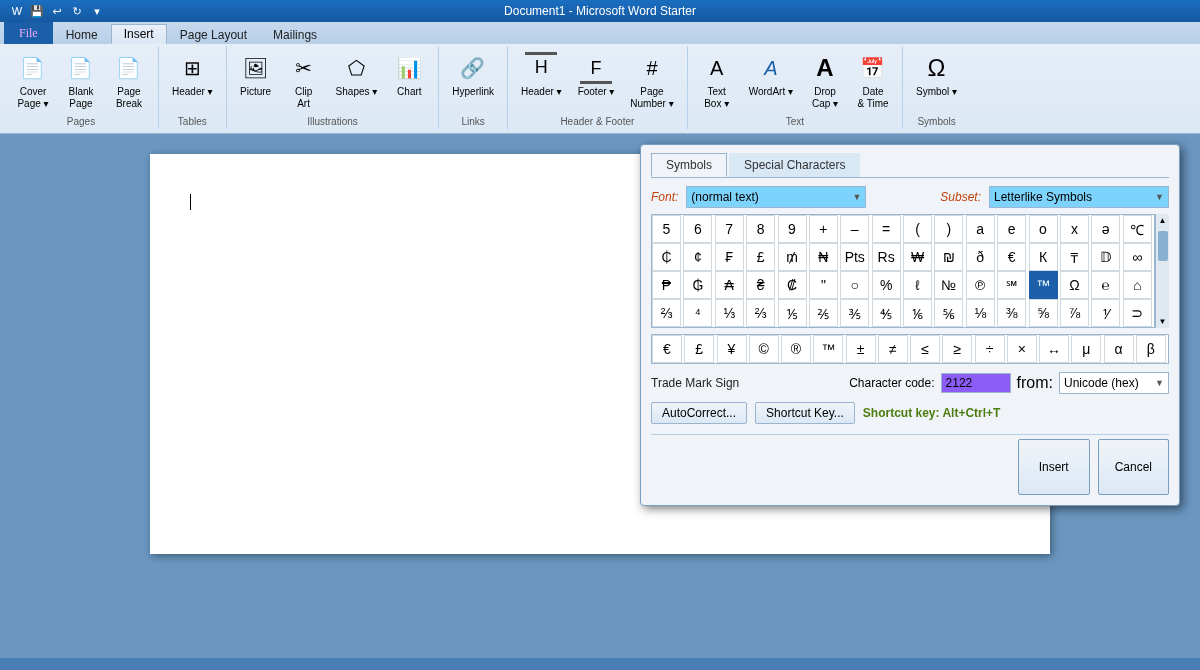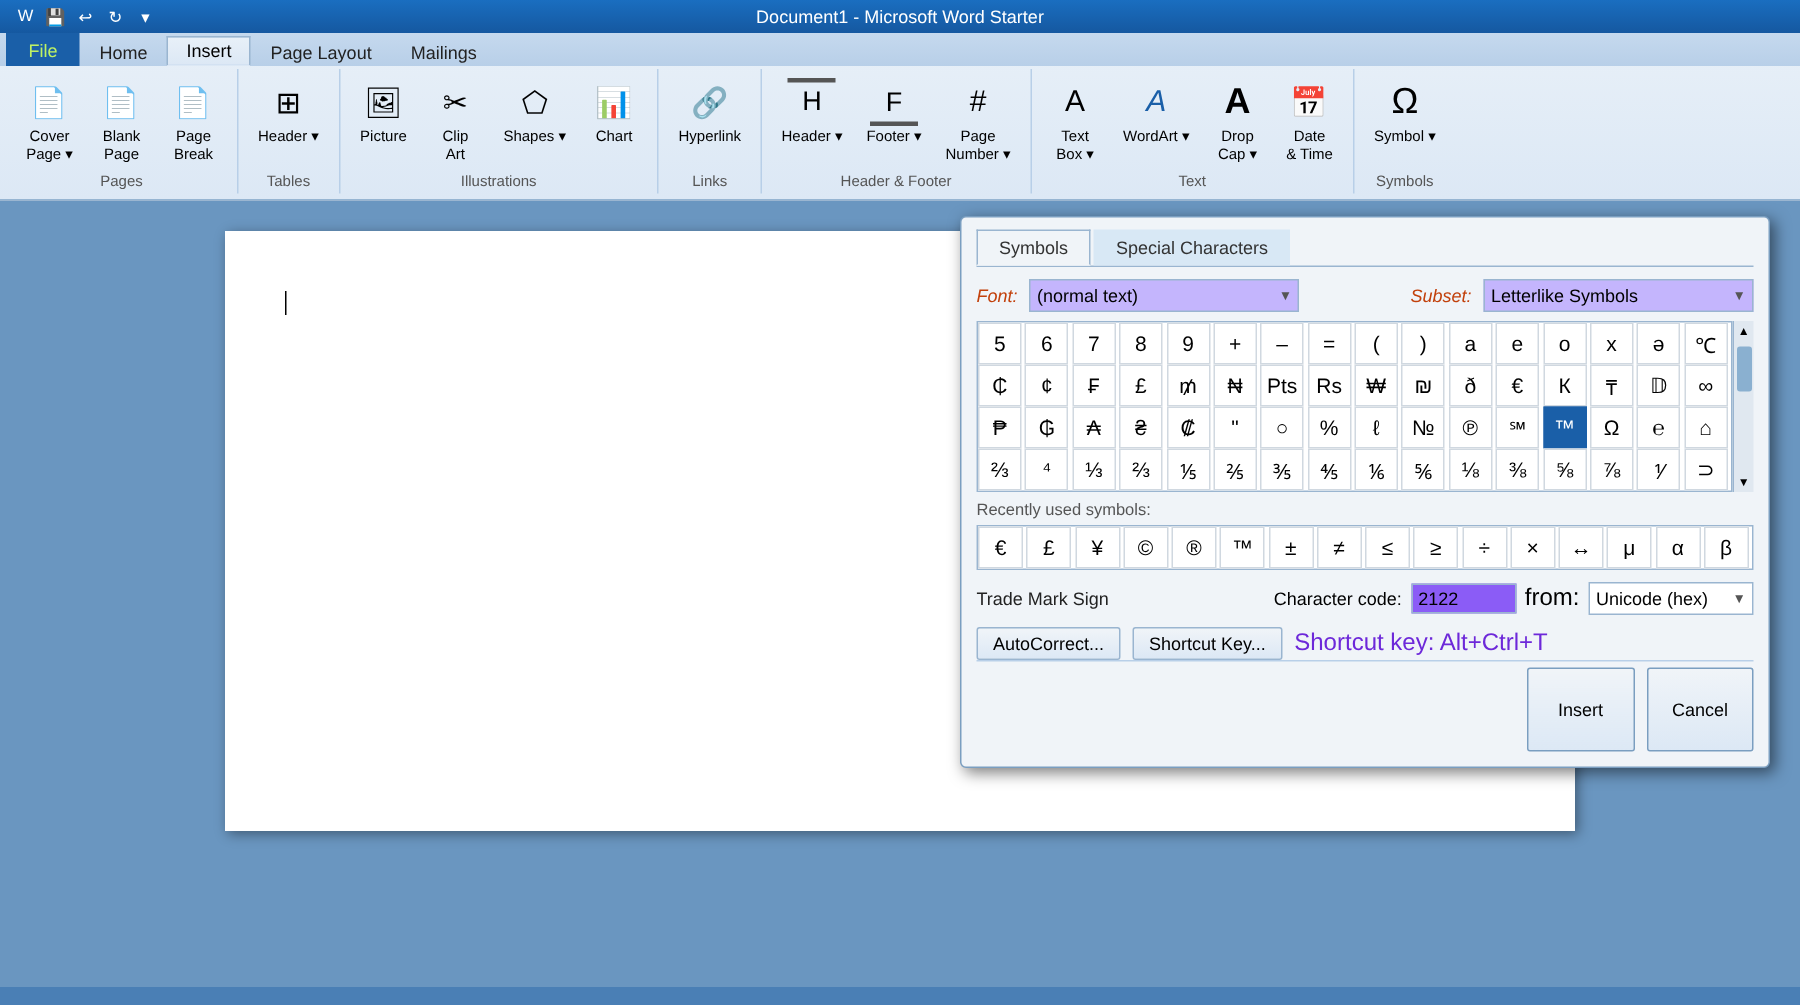--- a/index.html
+++ b/index.html
@@ -48,24 +48,25 @@
       color: #222;
     }
     .ribbon-tab.active {
       background: linear-gradient(to bottom, #e8f0f8, #dce8f5);
       border-color: #9ab5d0;
       border-bottom: 1px solid #dce8f5;
       color: #000;
     }
     .ribbon-tab.file-tab {
       background: #1a5fa8;
-      color: #bef264;
+      color: #f0abfc;
       border-radius: 0;
       padding: 3px 14px;
       height: 22px;
+      font-family: Liberation Serif, serif;
     }
     .ribbon-content {
       display: flex;
       padding: 2px 4px 4px 4px;
       gap: 0;
       align-items: stretch;
       min-height: 80px;
     }
     .ribbon-group {
       display: flex;
@@ -205,21 +206,21 @@
     
     .dialog-row {
       display: flex;
       align-items: center;
       gap: 8px;
       margin-bottom: 6px;
     }
     .dialog-label { font-size: 12px; color: #c2410c; font-style: italic; }
     .dialog-select {
       border: 1px solid #9ab5d0;
-      background: #c4b5fd;
+      background: #7dd3fc;
       padding: 1px 4px;
       font-size: 12px;
       height: 22px;
       display: flex; align-items: center; justify-content: space-between;
       cursor: pointer;
     }
     .dialog-select-font { width: 180px; }
     .dialog-select-subset { width: 180px; }
     .select-arrow { font-size: 9px; color: #555; }
 
@@ -306,30 +307,31 @@
       padding: 1px 4px;
       font-size: 12px;
       display: flex; align-items: center; justify-content: space-between;
     }
 
     
     .shortcut-row {
       display: flex;
       align-items: center;
       gap: 8px;
+      margin-bottom: 10px;
     }
     .btn-autocorrect, .btn-shortcut {
       padding: 3px 10px;
       border: 1px solid #9ab5d0;
       background: linear-gradient(to bottom, #f0f4f8, #dce8f5);
       cursor: pointer;
       font-size: 12px;
       border-radius: 2px;
     }
-    .shortcut-info { font-size: 16px; color: #6d28d9; }
+    .shortcut-info { font-size: 12px; color: #4d7c0f; font-weight: bold; }
 
     .dialog-footer {
       display: flex;
       justify-content: flex-end;
       gap: 8px;
       padding-top: 4px;
       border-top: 1px solid #b8cfe8;
       padding-bottom: 2px;
     }
     .btn-insert {
@@ -591,21 +593,20 @@
               <div class="sym-cell">⅟</div>
               <div class="sym-cell">⊃</div>
             </div>
           <div class="sym-scrollbar">
             <span class="scroll-arrow">▲</span>
             <div class="scroll-thumb"></div>
             <span class="scroll-arrow" style="margin-top:auto;">▼</span>
           </div>
         </div>
 
-        <div class="recently-label">Recently used symbols:</div>
         <div class="recently-grid" id="recent-grid" style="grid-template-columns: repeat(16, 1fr);">
         <div class="recent-cell">€</div>
             <div class="recent-cell">£</div>
             <div class="recent-cell">¥</div>
             <div class="recent-cell">©</div>
             <div class="recent-cell">®</div>
             <div class="recent-cell">™</div>
             <div class="recent-cell">±</div>
             <div class="recent-cell">≠</div>
             <div class="recent-cell">≤</div>

